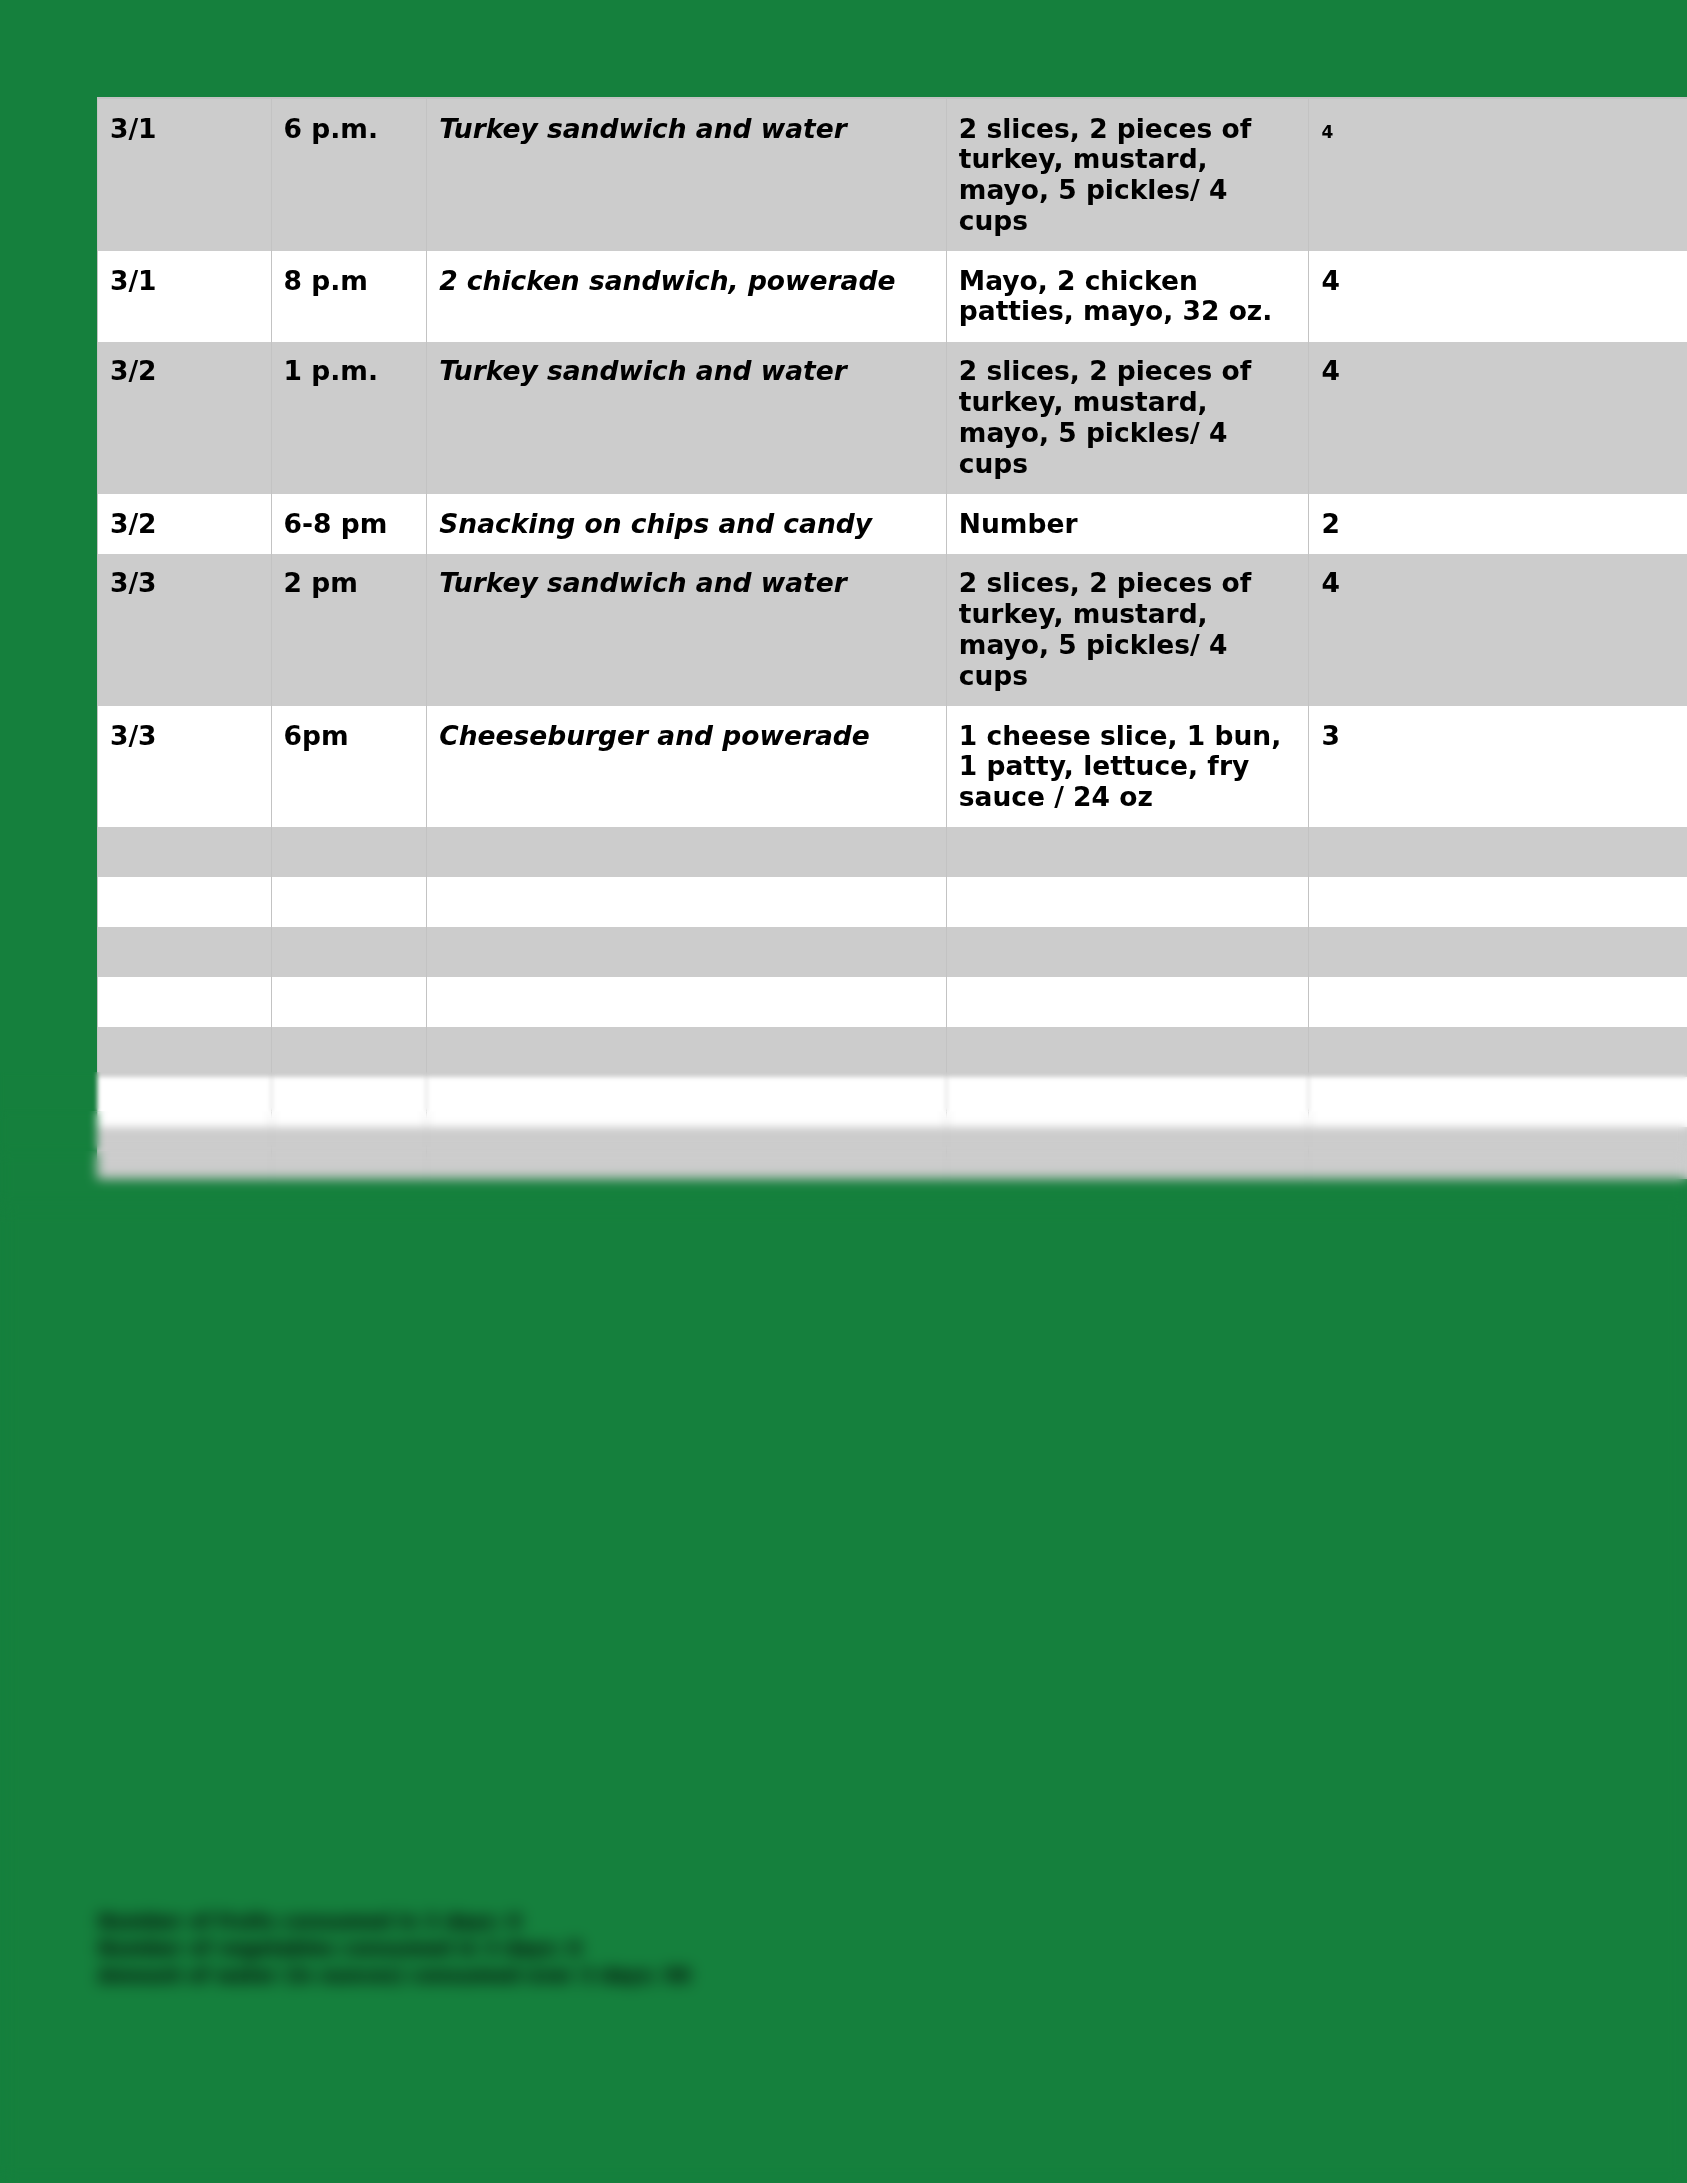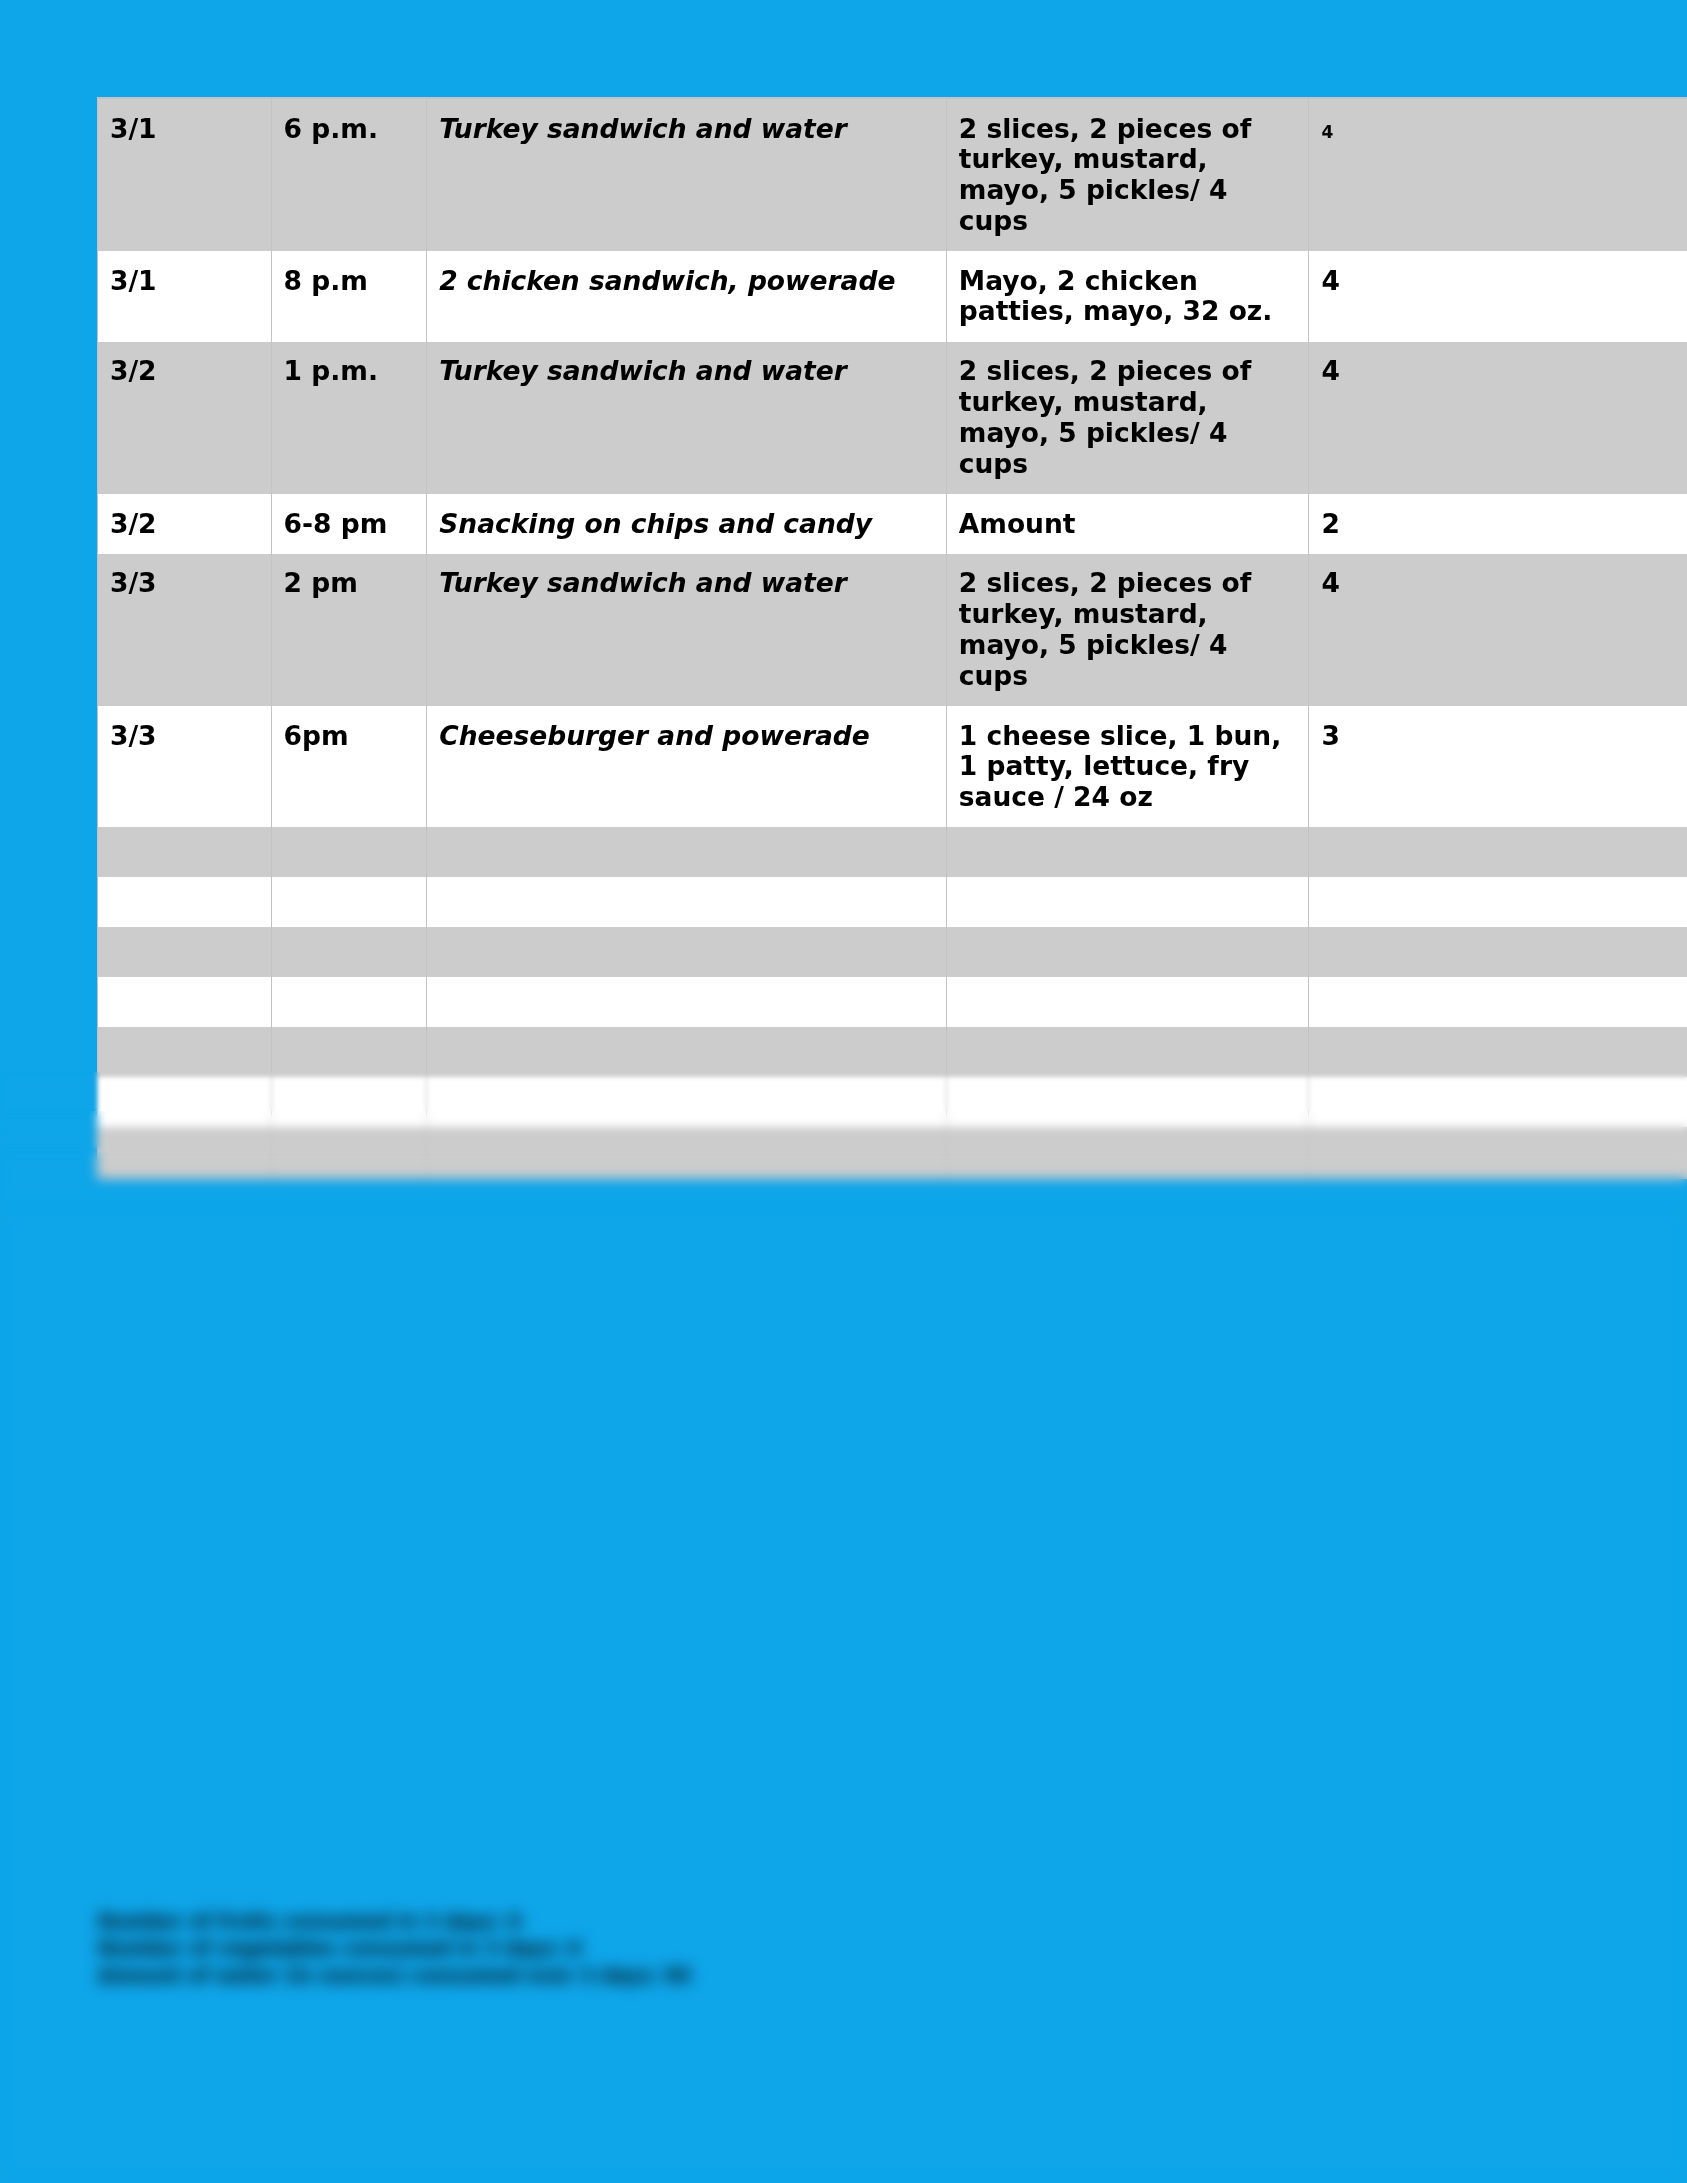--- a/index.html
+++ b/index.html
@@ -15,21 +15,21 @@
     -webkit-font-smoothing: antialiased;
   }
 
   
   #page {
     position: absolute;
     left: 0; top: 0;
     width: 1687px;
     height: 2183px;
     overflow: hidden;
-    background: #0ea5e9;
+    background: #15803d;
   }
 
   #log-table {
     position: absolute;
     left: 97px;
     top: 97px;
     width: 1491px;
     border-collapse: collapse;
     table-layout: fixed;
   }
@@ -116,21 +116,21 @@
         <td class="c-time">1 p.m.</td>
         <td class="c-food">Turkey sandwich and water</td>
         <td class="c-amt">2 slices, 2 pieces of turkey, mustard, mayo, 5 pickles/ 4 cups</td>
         <td class="c-cal">4</td>
       </tr>
 
       <tr class="plain">
         <td class="c-date">3/2</td>
         <td class="c-time">6-8 pm</td>
         <td class="c-food">Snacking on chips and candy</td>
-        <td class="c-amt">Amount</td>
+        <td class="c-amt">Number</td>
         <td class="c-cal">2</td>
       </tr>
 
       <tr class="shaded">
         <td class="c-date">3/3</td>
         <td class="c-time">2 pm</td>
         <td class="c-food">Turkey sandwich and water</td>
         <td class="c-amt">2 slices, 2 pieces of turkey, mustard, mayo, 5 pickles/ 4 cups</td>
         <td class="c-cal">4</td>
       </tr>

